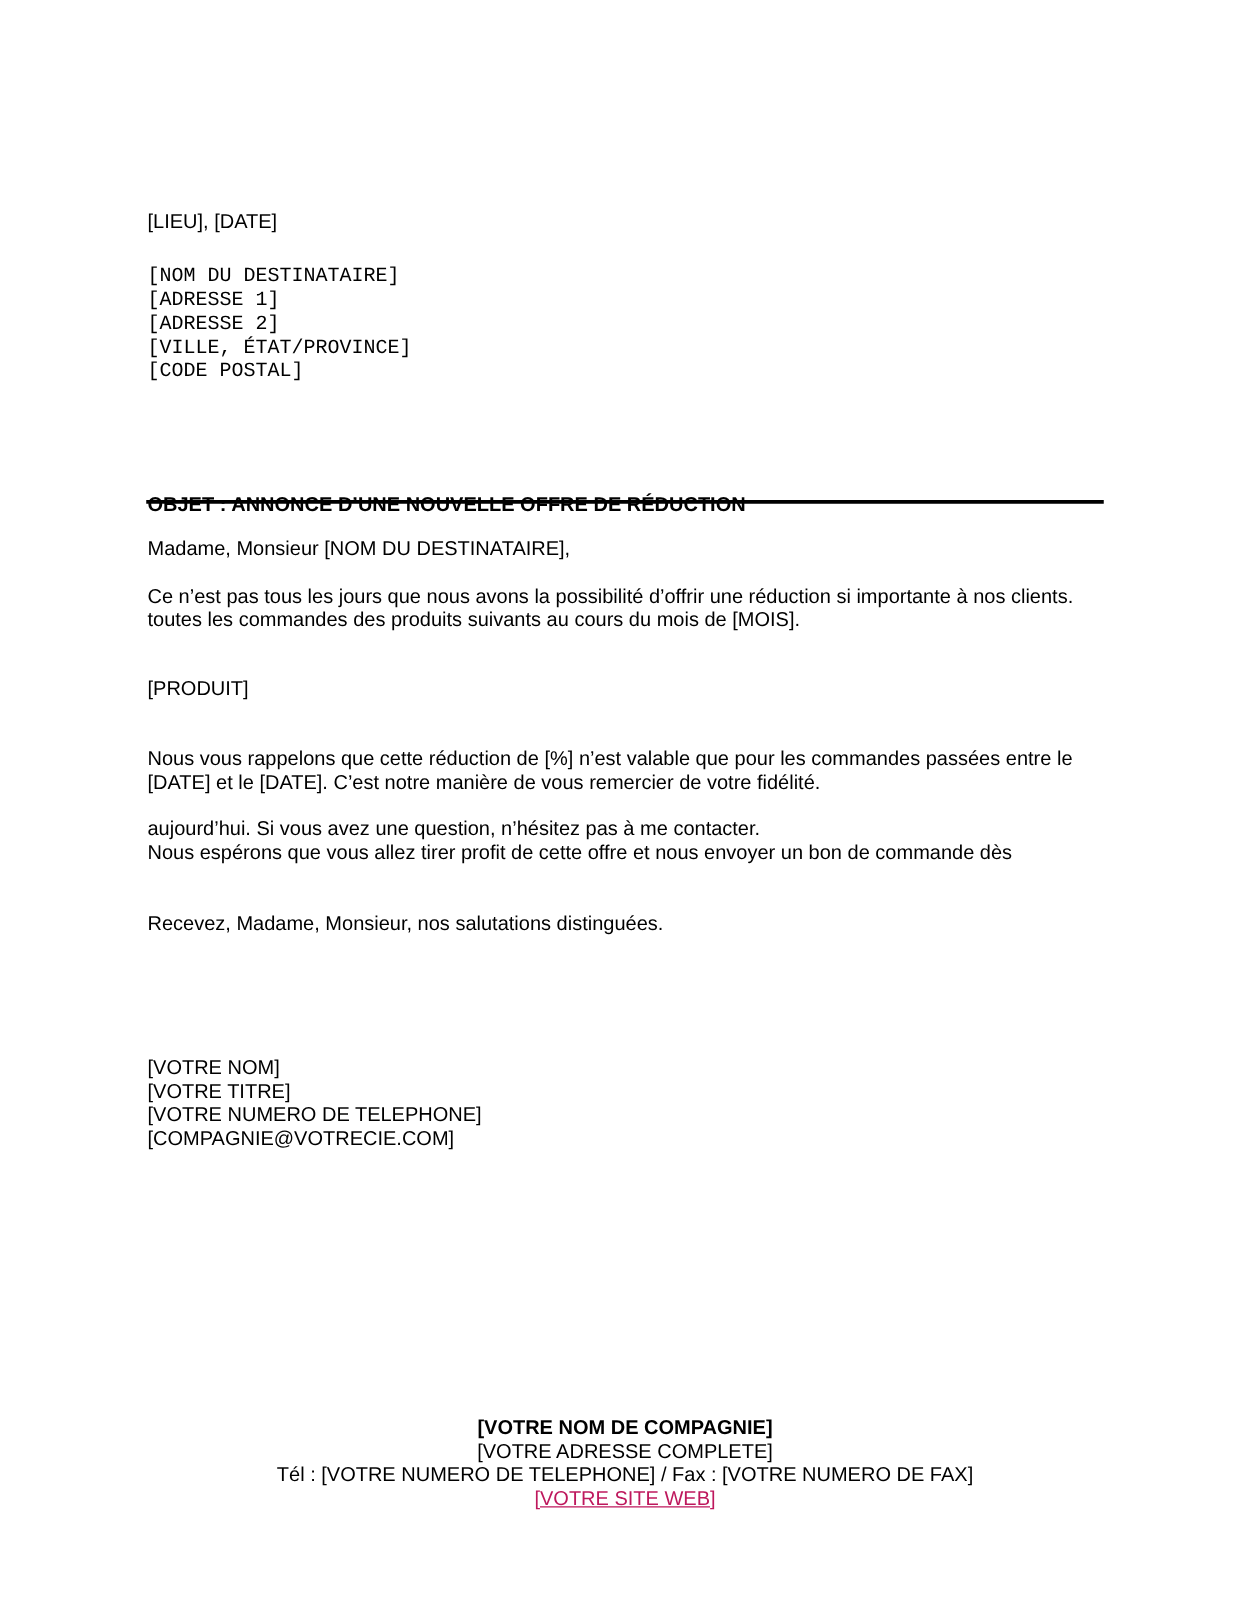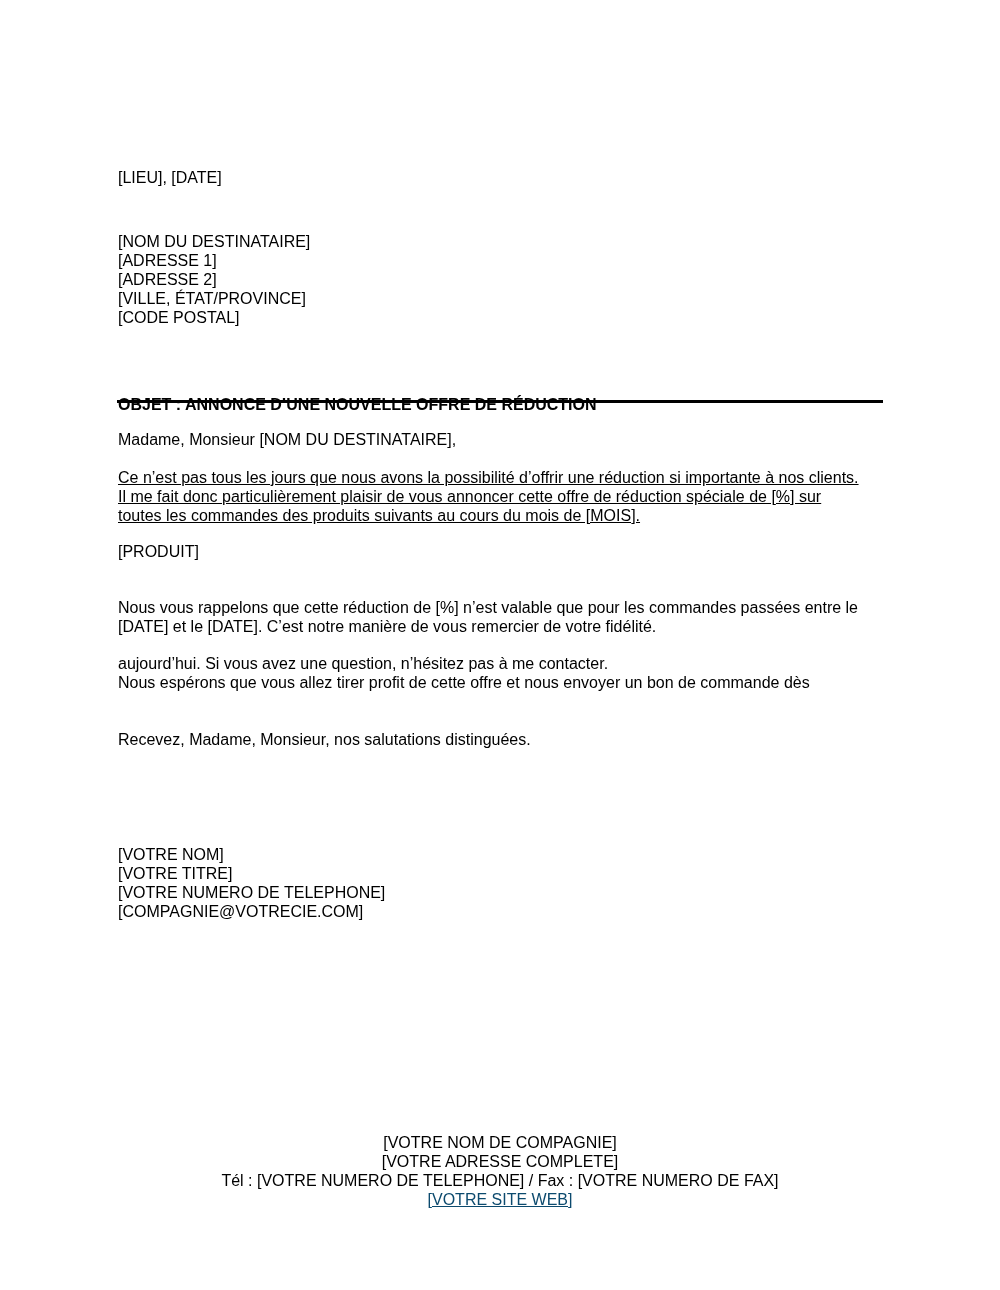--- a/index.html
+++ b/index.html
@@ -7,46 +7,45 @@
       width: 1000px; height: 1290px; position: relative; overflow: hidden;
       font-family: "Liberation Sans", sans-serif; color: #000; font-size: 16px;
     }
     .page { position: absolute; left: 0; top: 0; width: 1000px; height: 932px; }
     .line { position: absolute; left: 118px; white-space: nowrap; line-height: 19px; font-size: 16px; }
     .block { position: absolute; left: 118px; line-height: 19px; font-size: 16px; }
     .block div { white-space: nowrap; }
     .subject { position: absolute; left: 118px; top: 395px; font-weight: bold; font-size: 16px; line-height: 19px; white-space: nowrap; }
     .rule { position: absolute; left: 117px; top: 400px; width: 766px; height: 3px; background: #000; }
     .footer { position: absolute; left: 0; width: 1000px; top: 1133px; text-align: center; line-height: 19px; font-size: 16px; }
-    .footer .company { font-weight: normal; }
-    .footer a { color: #0c4a6e; text-decoration: underline; }
+    .footer .company { font-weight: bold; }
+    .footer a { color: #be185d; text-decoration: underline; }
   </style>
 </head>
 <body>
 
 <div class="page">
 
   <div class="line" style="top:168px;">[LIEU], [DATE]</div>
 
-  <div class="block" style="top:232px;">
+  <div class="block" style="top:212px;font-family:Liberation Mono, monospace;">
     <div>[NOM DU DESTINATAIRE]</div>
     <div>[ADRESSE 1]</div>
     <div>[ADRESSE 2]</div>
     <div>[VILLE, ÉTAT/PROVINCE]</div>
     <div>[CODE POSTAL]</div>
   </div>
 
   <div class="subject">OBJET : ANNONCE D’UNE NOUVELLE OFFRE DE RÉDUCTION</div>
   <div class="rule"></div>
 
   <div class="line" style="top:430px;">Madame, Monsieur [NOM DU DESTINATAIRE],</div>
 
-  <div class="block" style="top:468px;text-decoration:underline;">
+  <div class="block" style="top:468px;">
     <div>Ce n’est pas tous les jours que nous avons la possibilité d’offrir une réduction si importante à nos clients.</div>
-    <div>Il me fait donc particulièrement plaisir de vous annoncer cette offre de réduction spéciale de [%] sur</div>
     <div>toutes les commandes des produits suivants au cours du mois de [MOIS].</div>
   </div>
 
   <div class="line" style="top:542px;text-align:right;">[PRODUIT]</div>
 
   <div class="block" style="top:598px;">
     <div>Nous vous rappelons que cette réduction de [%] n’est valable que pour les commandes passées entre le</div>
     <div>[DATE] et le [DATE]. C’est notre manière de vous remercier de votre fidélité.</div>
   </div>
 

